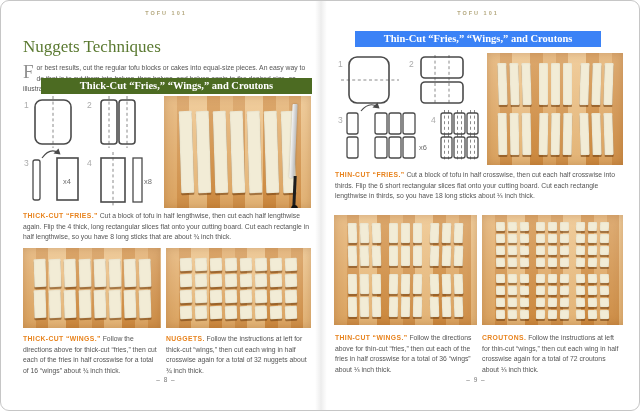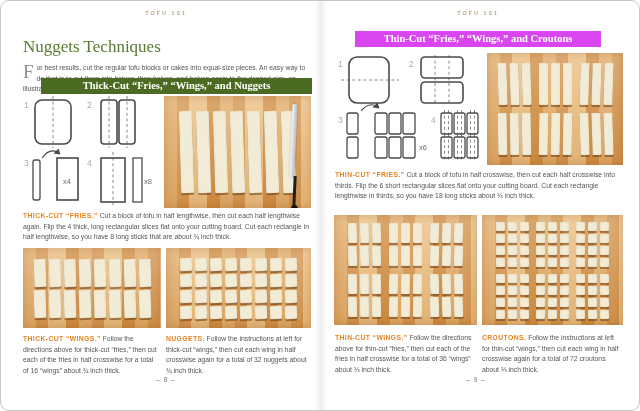--- a/index.html
+++ b/index.html
@@ -81,21 +81,21 @@
 <body>
 
 <div id="spread">
 
   <div class="running-header" style="left:20px">TOFU 101</div>
 
   <div class="page-title">Nuggets Techniques</div>
 
   <p class="intro" style="margin:0"><span class="dropcap">F</span><span>or best results, cut the regular tofu blocks or cakes into equal-size pieces. An easy way to do that is to cut them into halves, then halves, and halves again to the desired size, as illustrated below.</span></p>
 
-  <div class="banner" style="left:40px;top:77px;width:271px;background:#4c6b22">Thick-Cut “Fries,” “Wings,” and Nuggets</div>
+  <div class="banner" style="left:40px;top:77px;width:271px;background:#4c6b22">Thick-Cut “Fries,” “Wings,” and Croutons</div>
 
   <svg class="diagram" style="left:22px;top:95px" width="138" height="112" viewBox="0 0 138 112">
     <text class="stepnum" x="1" y="12">1</text>
     <path class="dash" d="M30 0 V52"></path>
     <rect class="solid" x="12" y="4" width="36" height="44" rx="7"></rect>
     <text class="stepnum" x="64" y="12">2</text>
     <path class="dash" d="M86 0 V52"></path>
     <path class="dash" d="M104 0 V52"></path>
     <rect class="solid" x="78" y="4" width="16" height="44" rx="3"></rect>
     <rect class="solid" x="96" y="4" width="16" height="44" rx="3"></rect>
@@ -196,21 +196,21 @@
 
   <p class="para" style="left:22px;top:333px;width:137px;margin:0"><span class="lead">THICK-CUT “WINGS.”</span> <span>Follow the directions above for thick-cut “fries,” then cut each of the fries in half crosswise for a total of 16 “wings” about ¾ inch thick.</span></p>
   <p class="para" style="left:165px;top:333px;width:145px;margin:0"><span class="lead">NUGGETS.</span> <span>Follow the instructions at left for thick-cut “wings,” then cut each wing in half crosswise again for a total of 32 nuggets about ¾ inch thick.</span></p>
 
   <div class="pagenum" style="left:20px">– 8 –</div>
 
   <div class="gutter"></div>
 
   <div class="running-header" style="left:332px">TOFU 101</div>
 
-  <div class="banner" style="left:354px;top:30px;width:246px;background:#d946ef">Thin-Cut “Fries,” “Wings,” and Croutons</div>
+  <div class="banner" style="left:354px;top:30px;width:246px;background:#3b82f6">Thin-Cut “Fries,” “Wings,” and Croutons</div>
 
   <svg class="diagram" style="left:336px;top:54px" width="144" height="110" viewBox="0 0 144 110">
     <text class="stepnum" x="1" y="12">1</text>
     <path class="dash" d="M4 25 H62"></path>
     <rect class="solid" x="12" y="2" width="40" height="46" rx="8"></rect>
     <text class="stepnum" x="72" y="12">2</text>
     <path class="dash" d="M98 0 V50"></path>
     <path class="dash" d="M112 0 V50"></path>
     <rect class="solid" x="84" y="2" width="42" height="21" rx="4"></rect>
     <rect class="solid" x="84" y="27" width="42" height="21" rx="4"></rect>

